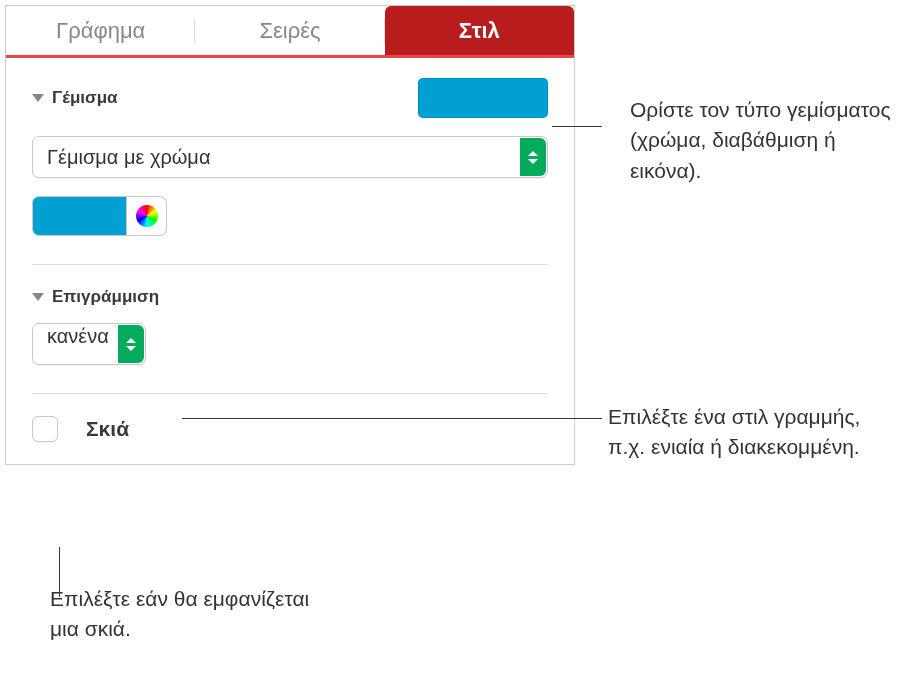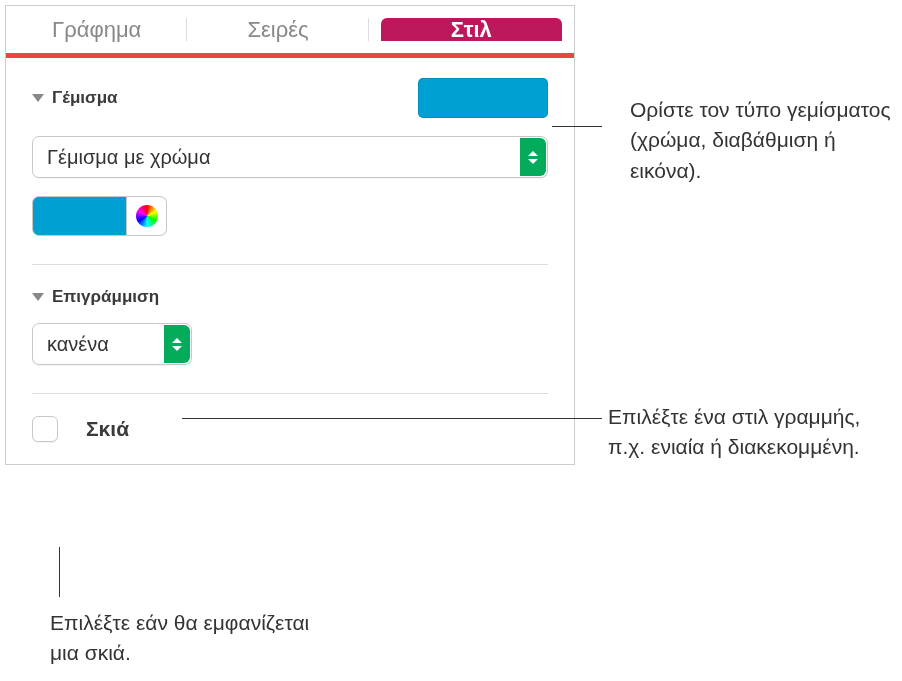--- a/index.html
+++ b/index.html
@@ -16,21 +16,21 @@
       position: absolute;
       left: 5px;
       top: 5px;
       width: 570px;
       border: 1px solid #ccc;
       background: #fff;
     }
     .tabs {
       display: flex;
       height: 52px;
-      border-bottom: 5px solid #ef4444;
+      border-bottom: 3px solid #ef4444;
     }
     .tab {
       flex: 1;
       display: flex;
       align-items: center;
       justify-content: center;
       font-size: 22px;
       color: #888;
       position: relative;
       cursor: pointer;
@@ -38,25 +38,25 @@
     .tab:not(:last-child)::after {
       content: '';
       position: absolute;
       right: 0;
       top: 12px;
       bottom: 12px;
       width: 1px;
       background: #ddd;
     }
     .tab.active {
-      background: #be185d;
+      background: #b91c1c;
       color: #fff;
       font-weight: 600;
       border-radius: 6px 6px 0 0;
-      margin: 12px;
+      margin: 0;
     }
     .panel-body {
       padding: 20px 26px 22px 26px;
     }
     .section-header {
       display: flex;
       align-items: center;
       justify-content: space-between;
       margin-bottom: 18px;
     }
@@ -163,21 +163,22 @@
       height: 22px;
       border-radius: 50%;
       background: conic-gradient(red, yellow, lime, cyan, blue, magenta, red);
     }
     .divider {
       height: 1px;
       background: #ddd;
       margin: 0 0 22px 0;
     }
     .dropdown.narrow {
-      width: 160px;
+      width: 114px;
+      align-items: flex-end;
     }
     .checkbox-row {
       display: flex;
       align-items: center;
       gap: 28px;
       margin-top: 4px;
     }
     .checkbox {
       width: 26px;
       height: 26px;
@@ -271,13 +272,13 @@
   </div>
 </div>
 
 <div class="callout-line" style="left:552px; top:126px; width:50px;"></div>
 <div class="callout" style="left:630px; top:95px; width:280px;">Ορίστε τον τύπο γεμίσματος (χρώμα, διαβάθμιση ή εικόνα).</div>
 
 <div class="callout-line" style="left:182px; top:418px; width:420px;"></div>
 <div class="callout" style="left:608px; top:402px; width:270px;">Επιλέξτε ένα στιλ γραμμής, π.χ. ενιαία ή διακεκομμένη.</div>
 
 <div class="callout-line-v" style="left:59px; top:547px; height:50px;"></div>
-<div class="callout" style="left:50px; top:608px; width:260px;">Επιλέξτε εάν θα εμφανίζεται μια σκιά.</div>
+<div class="callout" style="left:50px; top:584px; width:260px;">Επιλέξτε εάν θα εμφανίζεται μια σκιά.</div>
 
 </body></html>

